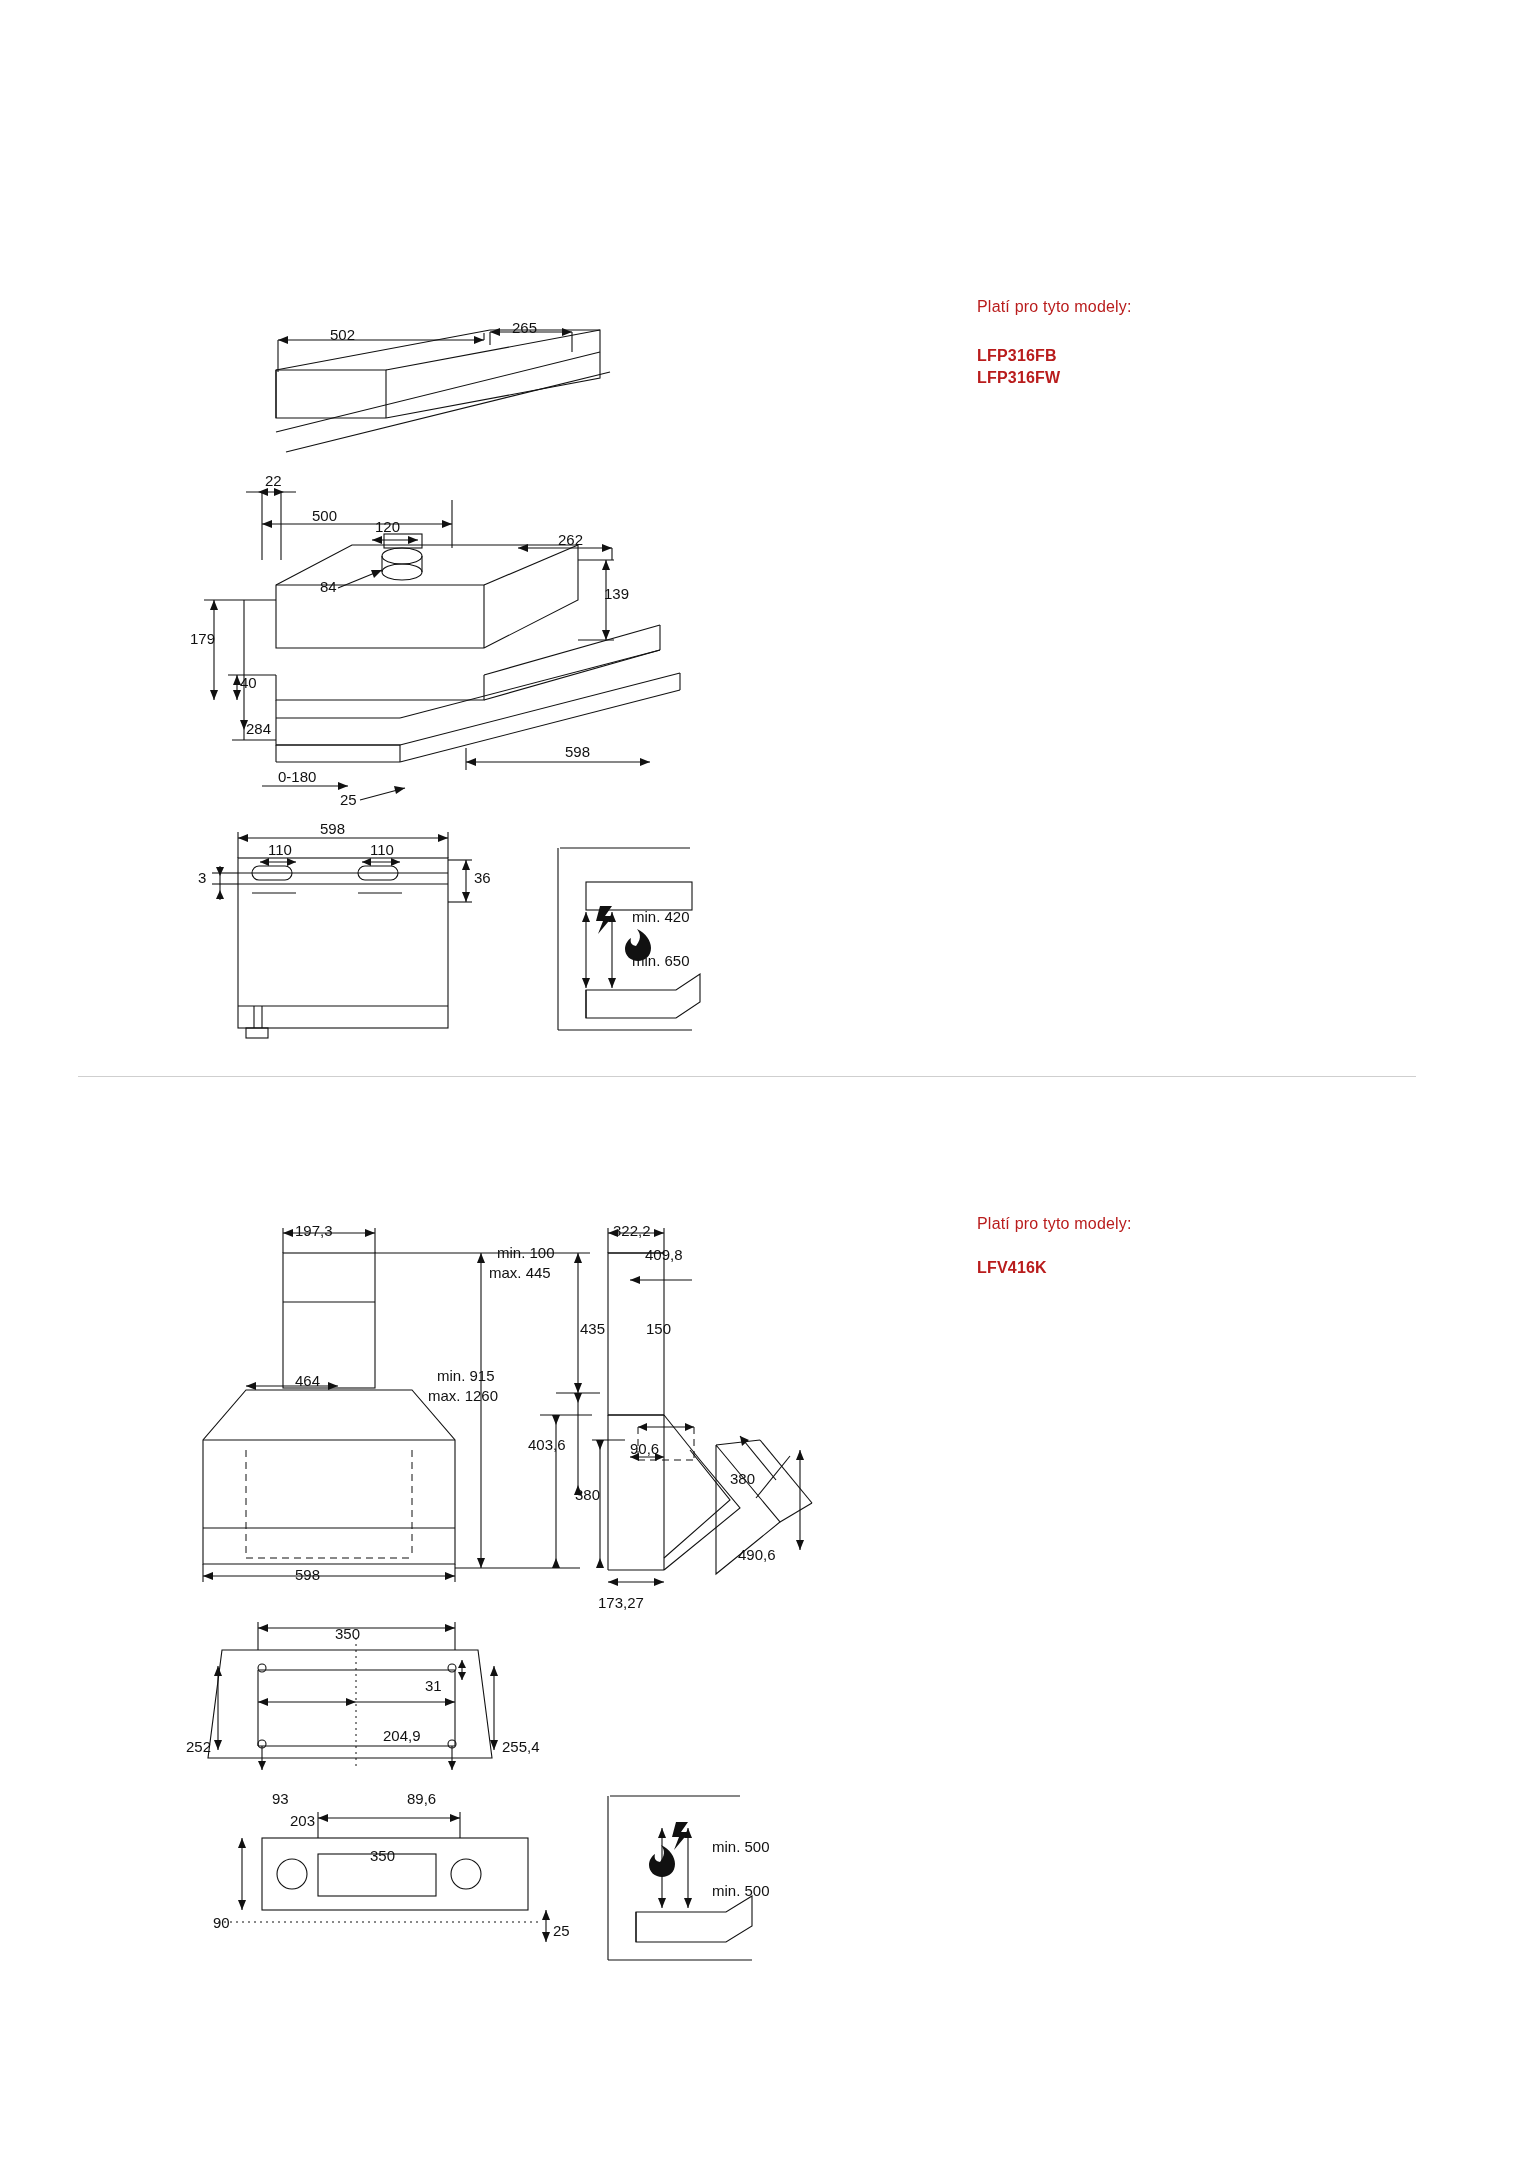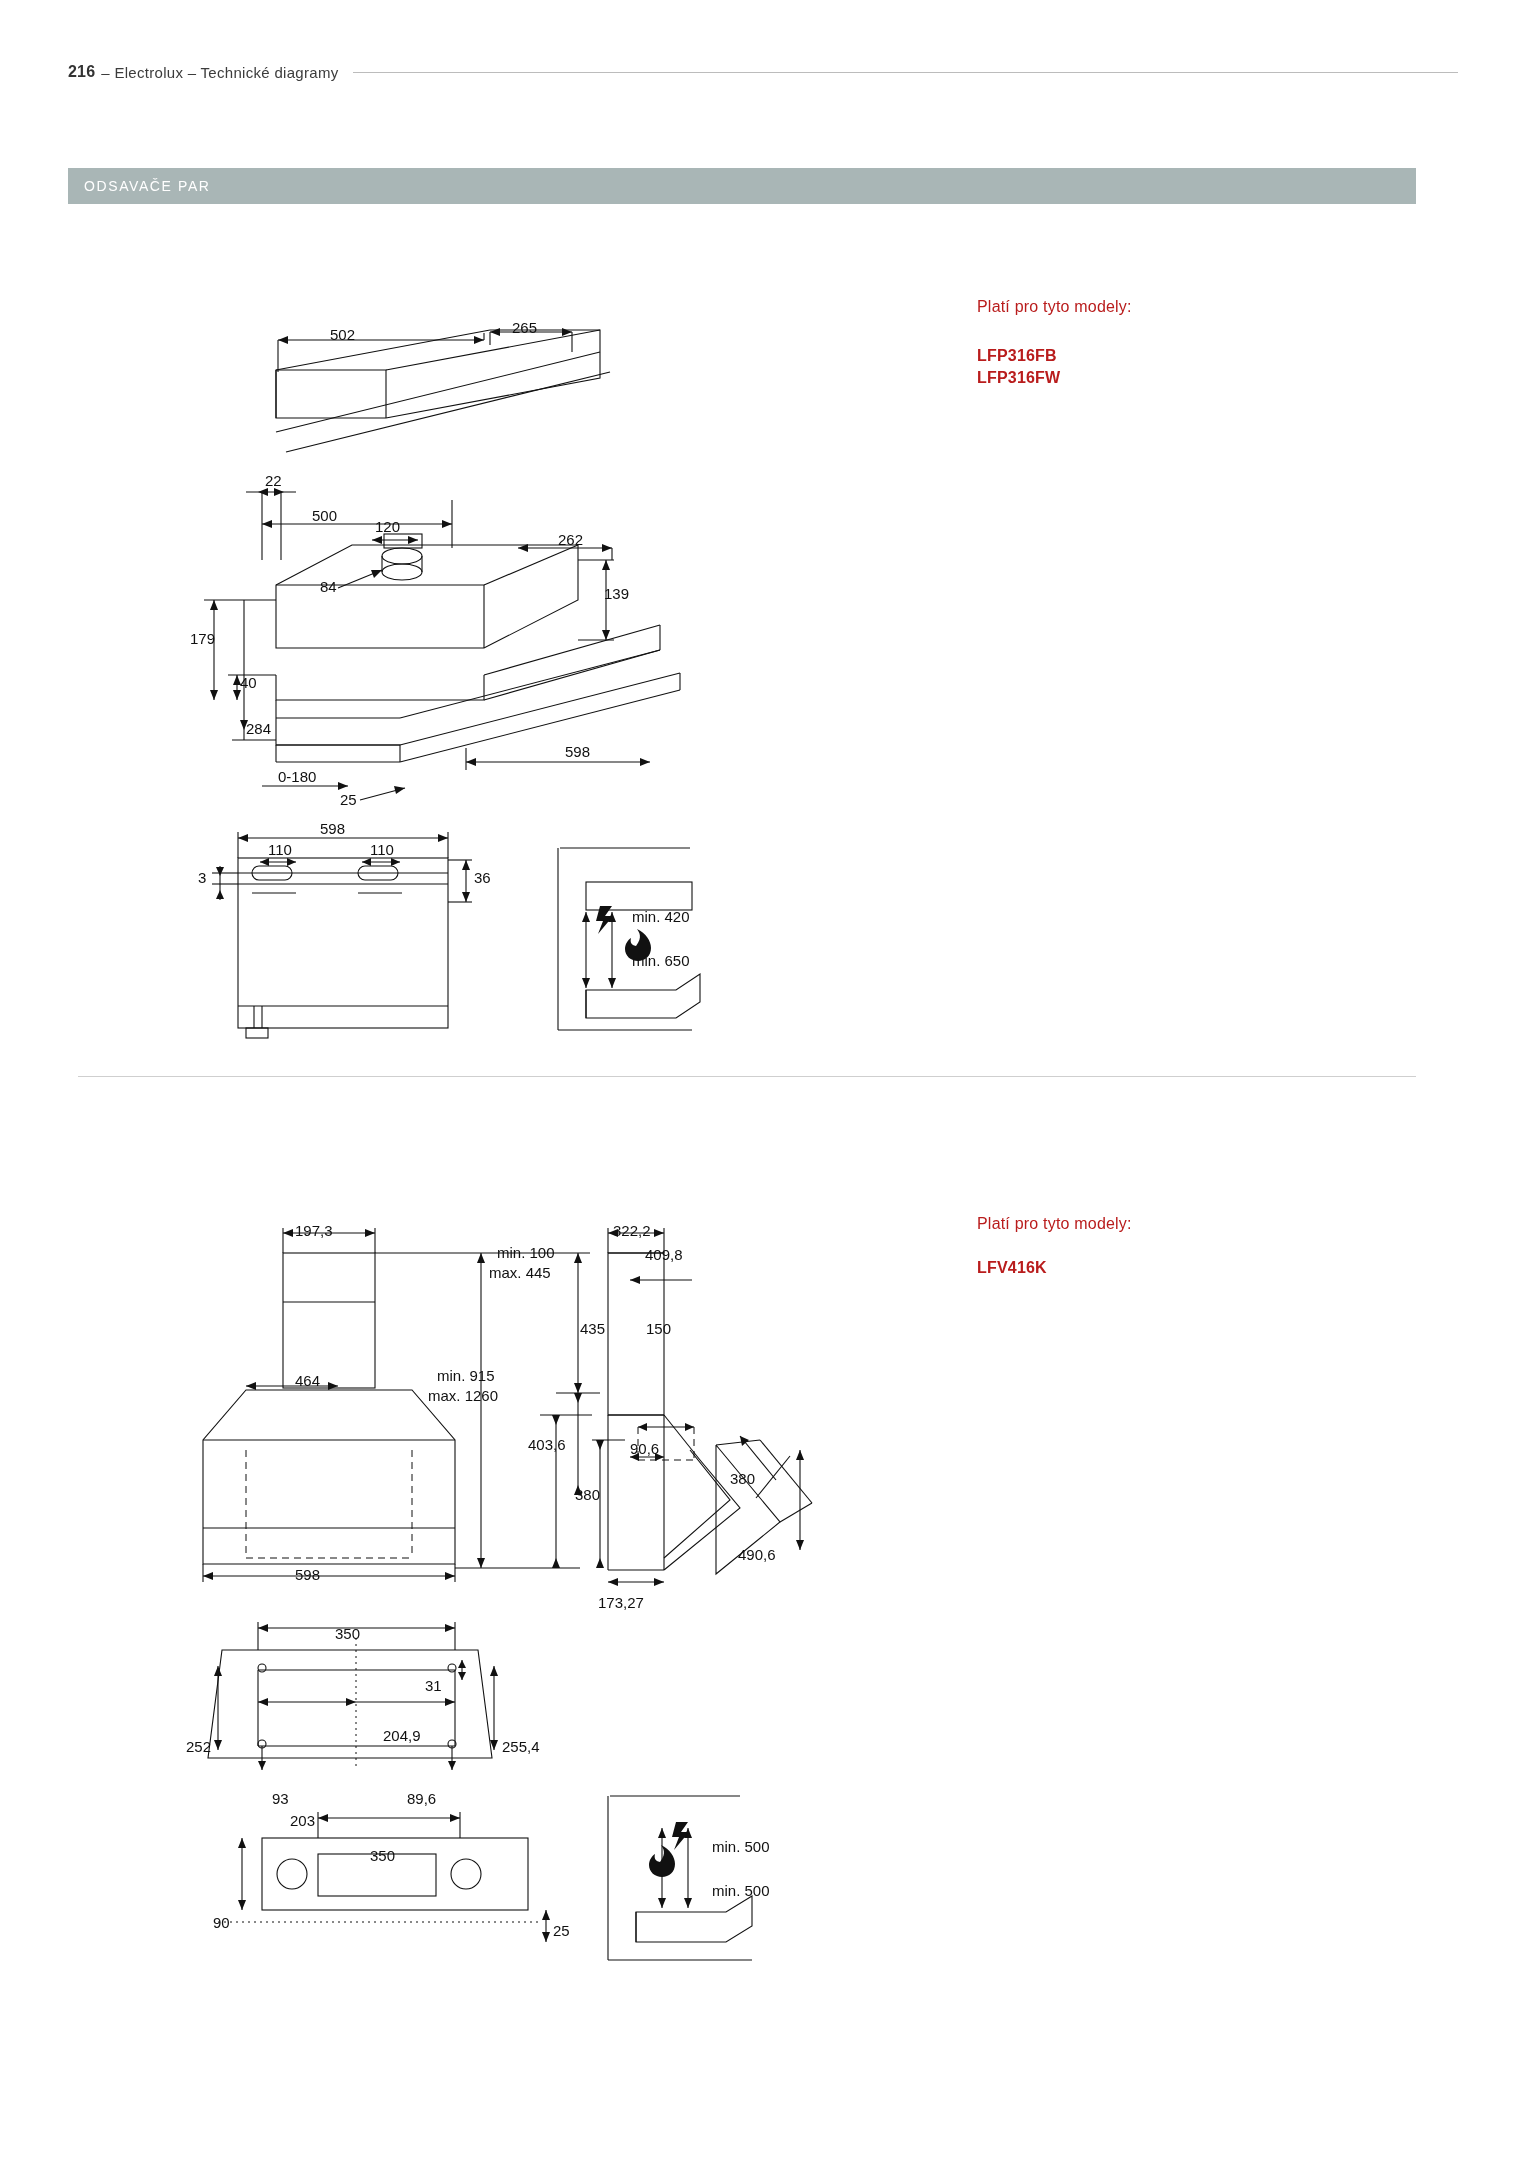--- a/index.html
+++ b/index.html
@@ -31,29 +31,21 @@
   .stk{stroke:#111;stroke-width:1.1;fill:none;}
   .dsh{stroke:#111;stroke-width:1;fill:none;stroke-dasharray:7 5;}
   .dot{stroke:#111;stroke-width:1;fill:none;stroke-dasharray:2 4;}
   .fil{fill:#111;}
 </style>
 </head>
 <body>
 
 <div class="page">
 
-  <div class="hdr">
-    <div class="pg">216</div>
-    <div class="ttl">– Electrolux – Technické diagramy</div>
-    <div class="rule"></div>
-  </div>
-
-  <div class="band">
-    <span>ODSAVAČE PAR</span>
-  </div>
+
 
   <div class="rt" style="left:977px;top:298px;">Platí pro tyto modely:</div>
   <div class="rt b" style="left:977px;top:347px;">LFP316FB</div>
   <div class="rt b" style="left:977px;top:369px;">LFP316FW</div>
 
   <svg style="left:0;top:0;width:1527px;height:1060px;">
 
     <path class="stk" d="M276,370 L490,330 L600,330 L600,378 L386,418 L276,418 Z"></path>
     <path class="stk" d="M276,370 L386,370 L386,418"></path>
     <path class="stk" d="M386,370 L600,330"></path>

